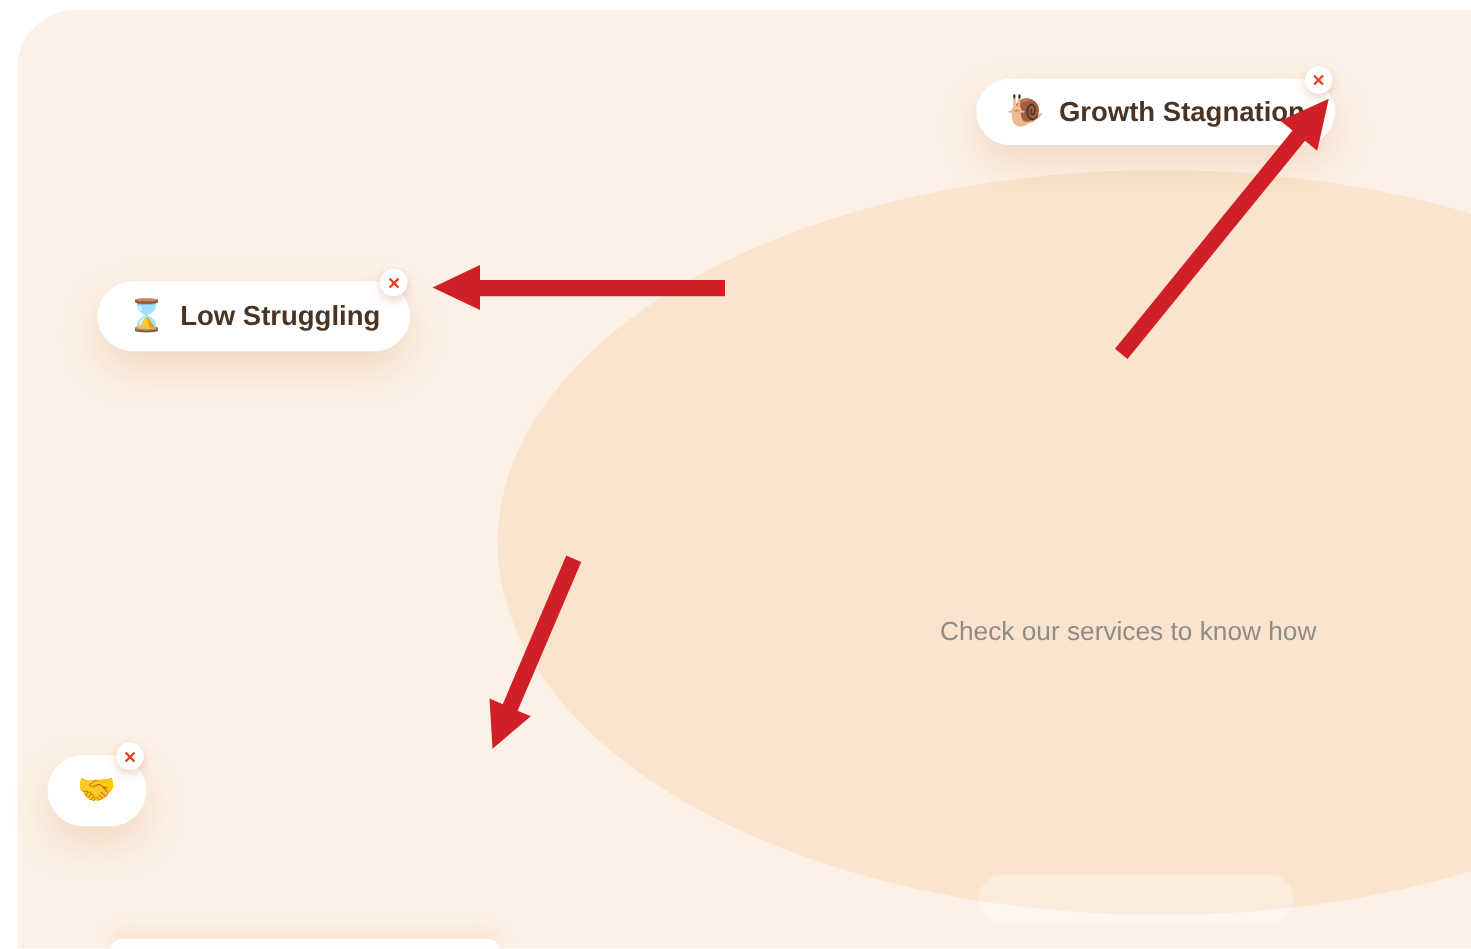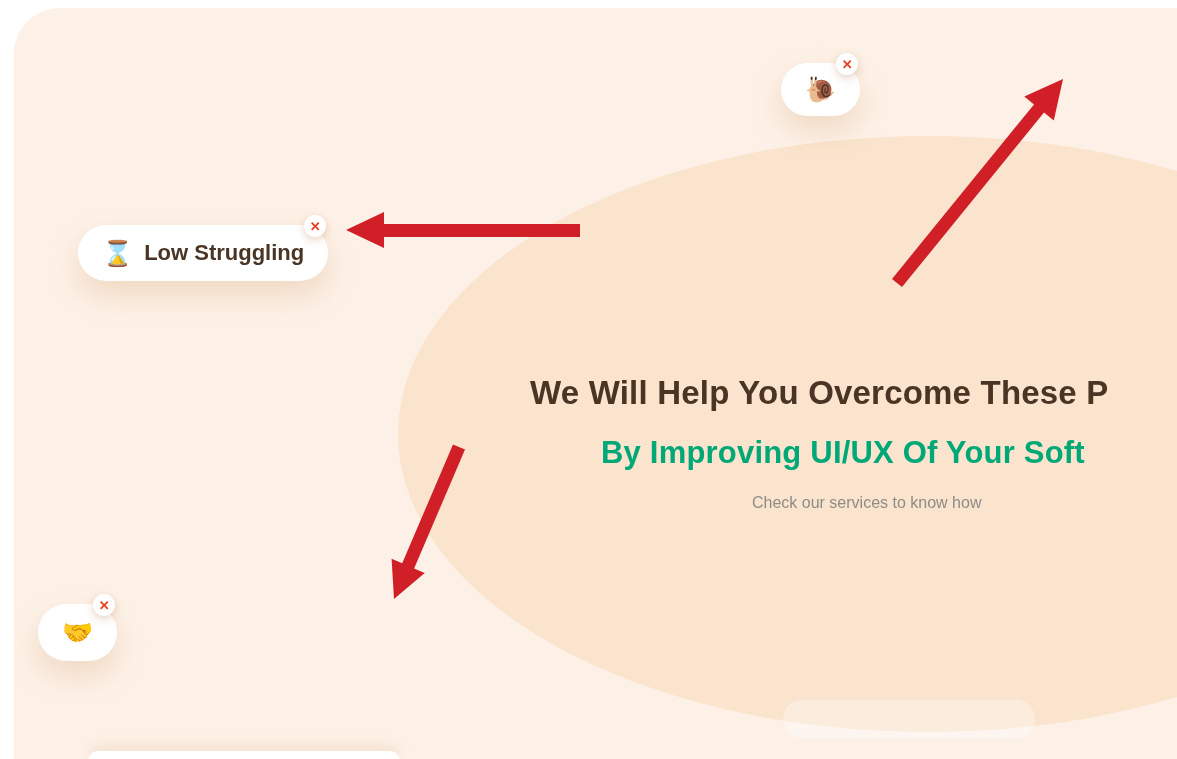--- a/index.html
+++ b/index.html
@@ -21,21 +21,21 @@
 
   .section-bg{position:absolute;left:14px;top:8px;right:0;bottom:0;
     background:var(--section-bg,#fdf1e7);border-top-left-radius:46px;z-index:0;}
 
   .hero-ellipse{position:absolute;left:398px;top:136px;width:1060px;height:596px;
     background:var(--ellipse-bg,#fae4cd);border-radius:50%;z-index:5;}
 
   .hero-text{position:absolute;z-index:10;white-space:nowrap;}
   .hero-title{left:530px;top:374px;font-size:33px;font-weight:800;color:var(--heading-brown,#4a3424);letter-spacing:.2px;}
   .hero-subtitle{left:601px;top:435px;font-size:31px;font-weight:800;color:var(--accent-green,#00a878);letter-spacing:.2px;}
-  .hero-caption{left:752px;top:494px;font-size:16px;font-weight:400;color:var(--caption-gray,#8f8b87);}
+  .hero-caption{left:752px;top:494px;font-size:21px;font-weight:400;color:var(--caption-gray,#8f8b87);}
 
   .chip{position:absolute;z-index:30;display:flex;align-items:center;gap:11px;
     background:var(--chip-bg,#fff);border-radius:999px;padding:0 24px;
     box-shadow:0 14px 30px rgba(195,130,70,.22);
     color:var(--chip-text,#4a3424);font-weight:700;font-size:22px;white-space:nowrap;}
   .chip .chip-emoji{font-size:25px;line-height:1;}
   .chip .chip-close{position:absolute;top:-10px;right:2px;width:22px;height:22px;border-radius:50%;
     background:#fff;box-shadow:0 3px 8px rgba(180,110,60,.3);display:flex;align-items:center;justify-content:center;
     color:var(--close-red,#e8401f);font-size:13px;font-weight:700;cursor:pointer;line-height:1;}
   .chip-growth{left:781px;top:63px;height:53px;}
@@ -55,26 +55,25 @@
 
 <div class="stage">
 
   <div class="section-bg"></div>
 
   <div class="hero-ellipse"></div>
 
   <div class="ghost-button"></div>
   <div class="bottom-sliver"></div>
 
-  <div class="hero-text hero-title">We Will Help You Overcome These P</div>
-  <div class="hero-text hero-subtitle">By Improving UI/UX Of Your Soft</div>
   <div class="hero-text hero-caption">Check our services to know how</div>
 
   <div class="chip chip-growth">
     <span class="chip-emoji">🐌</span>
+    <span>Growth Stagnation</span>
     <span class="chip-close">✕</span>
   </div>
 
   <div class="chip chip-retention">
     <span class="chip-emoji">⌛</span>
     <span>Low Struggling</span>
     <span class="chip-close">✕</span>
   </div>
 
   <div class="chip chip-struggling">

